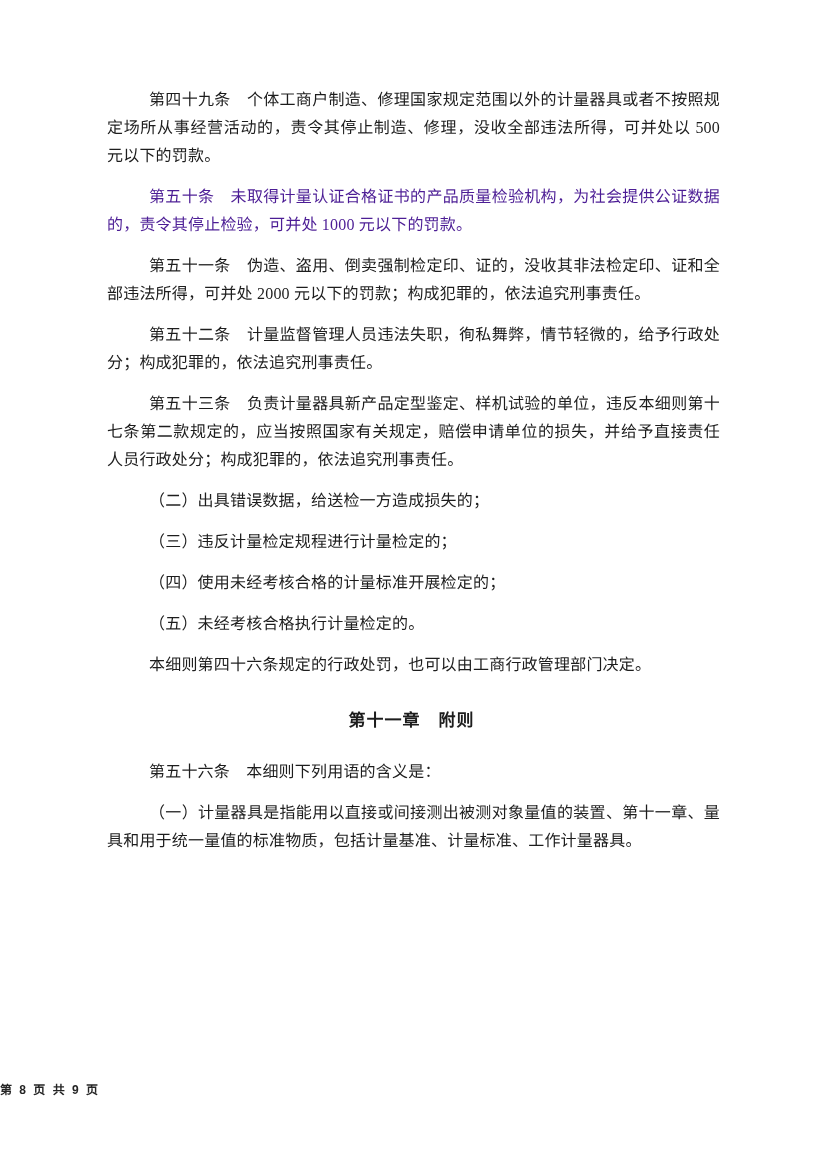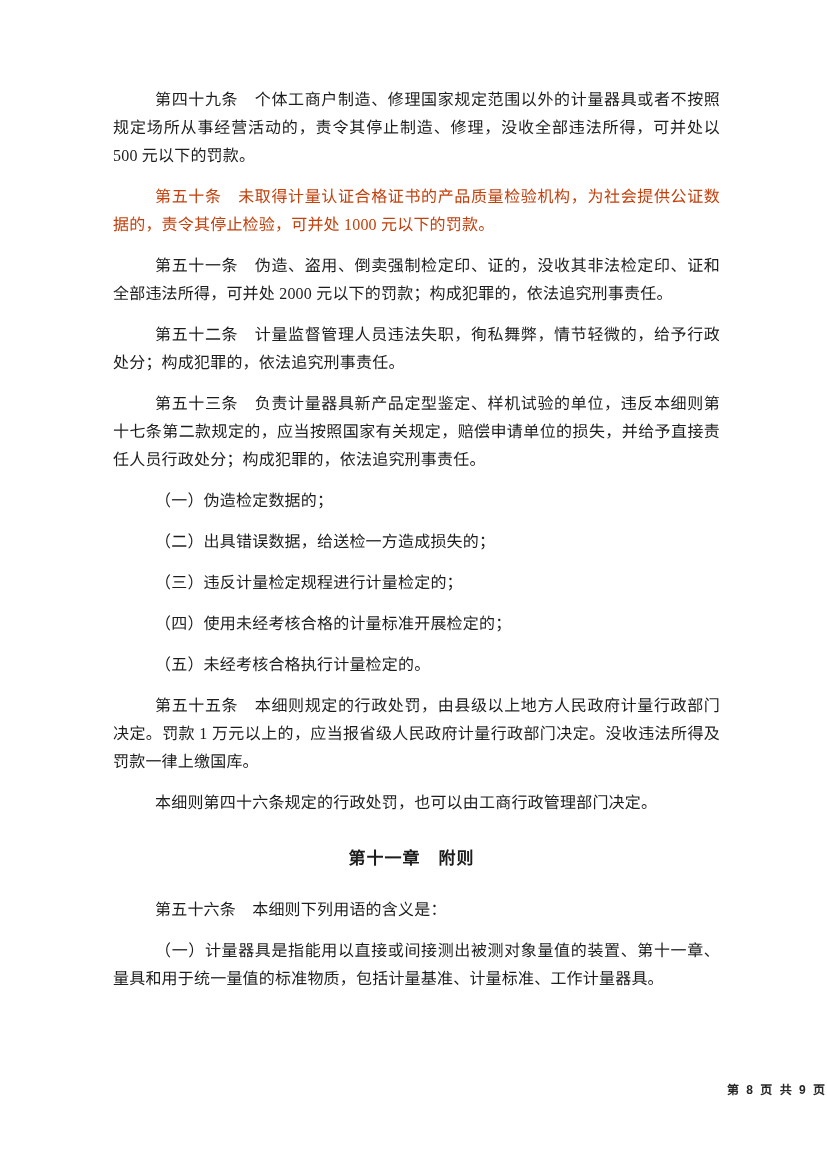--- a/index.html
+++ b/index.html
@@ -22,66 +22,64 @@
   }
   .content {
     position: absolute;
     left: 103px;
     top: 86px;
     width: 617px;
   }
   p.para {
     font-size: 16px;
     line-height: 28px;
-    margin: 0 0 13px 10px;
+    margin: 0 0 13px 4px;
     text-indent: 42px;
     text-align: justify;
     letter-spacing: 0.2px;
   }
   p.para.red {
-    color: #c2410c;
+    color: #4c1d95;
   }
   h2.chapter {
     font-size: 17px;
     font-weight: bold;
     text-align: center;
     letter-spacing: 1px;
     margin: 27px 0 22px 0;
     line-height: 30px;
   }
   .footer {
     position: absolute;
     top: 1080px;
     left: 0;
     width: 100%;
-    text-align: right;
+    text-align: left;
     font-family: "Liberation Sans", "DejaVu Sans", sans-serif;
     font-size: 12px;
     font-weight: bold;
     color: #252525;
     letter-spacing: 2px;
   }
 </style>
 </head>
 <body>
 
 <div class="page">
   <div class="content">
 
     <p class="para">第四十九条　个体工商户制造、修理国家规定范围以外的计量器具或者不按照规定场所从事经营活动的，责令其停止制造、修理，没收全部违法所得，可并处以 500 元以下的罚款。</p>
     <p class="para red">第五十条　未取得计量认证合格证书的产品质量检验机构，为社会提供公证数据的，责令其停止检验，可并处 1000 元以下的罚款。</p>
     <p class="para">第五十一条　伪造、盗用、倒卖强制检定印、证的，没收其非法检定印、证和全部违法所得，可并处 2000 元以下的罚款；构成犯罪的，依法追究刑事责任。</p>
     <p class="para">第五十二条　计量监督管理人员违法失职，徇私舞弊，情节轻微的，给予行政处分；构成犯罪的，依法追究刑事责任。</p>
     <p class="para">第五十三条　负责计量器具新产品定型鉴定、样机试验的单位，违反本细则第十七条第二款规定的，应当按照国家有关规定，赔偿申请单位的损失，并给予直接责任人员行政处分；构成犯罪的，依法追究刑事责任。</p>
-    <p class="para">（一）伪造检定数据的；</p>
     <p class="para">（二）出具错误数据，给送检一方造成损失的；</p>
     <p class="para">（三）违反计量检定规程进行计量检定的；</p>
     <p class="para">（四）使用未经考核合格的计量标准开展检定的；</p>
     <p class="para">（五）未经考核合格执行计量检定的。</p>
-    <p class="para">第五十五条　本细则规定的行政处罚，由县级以上地方人民政府计量行政部门决定。罚款 1 万元以上的，应当报省级人民政府计量行政部门决定。没收违法所得及罚款一律上缴国库。</p>
     <p class="para">本细则第四十六条规定的行政处罚，也可以由工商行政管理部门决定。</p>
 
     <h2 class="chapter">第十一章　附则</h2>
 
     <p class="para">第五十六条　本细则下列用语的含义是：</p>
     <p class="para">（一）计量器具是指能用以直接或间接测出被测对象量值的装置、第十一章、量具和用于统一量值的标准物质，包括计量基准、计量标准、工作计量器具。</p>
 
   </div>
 
   <div class="footer">第 8 页 共 9 页</div>

